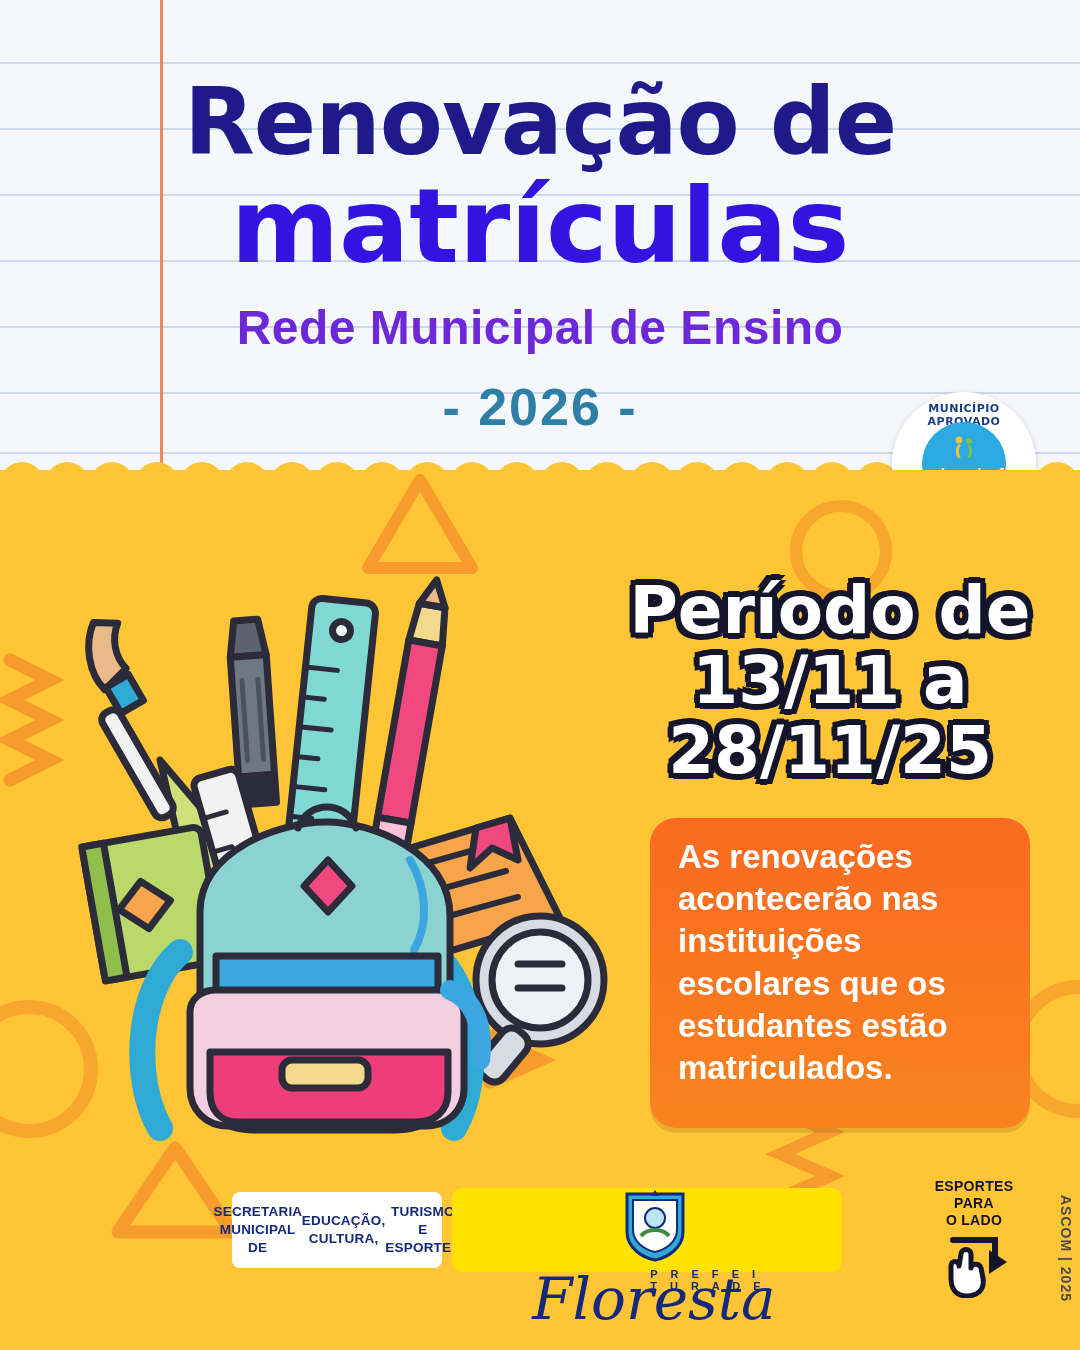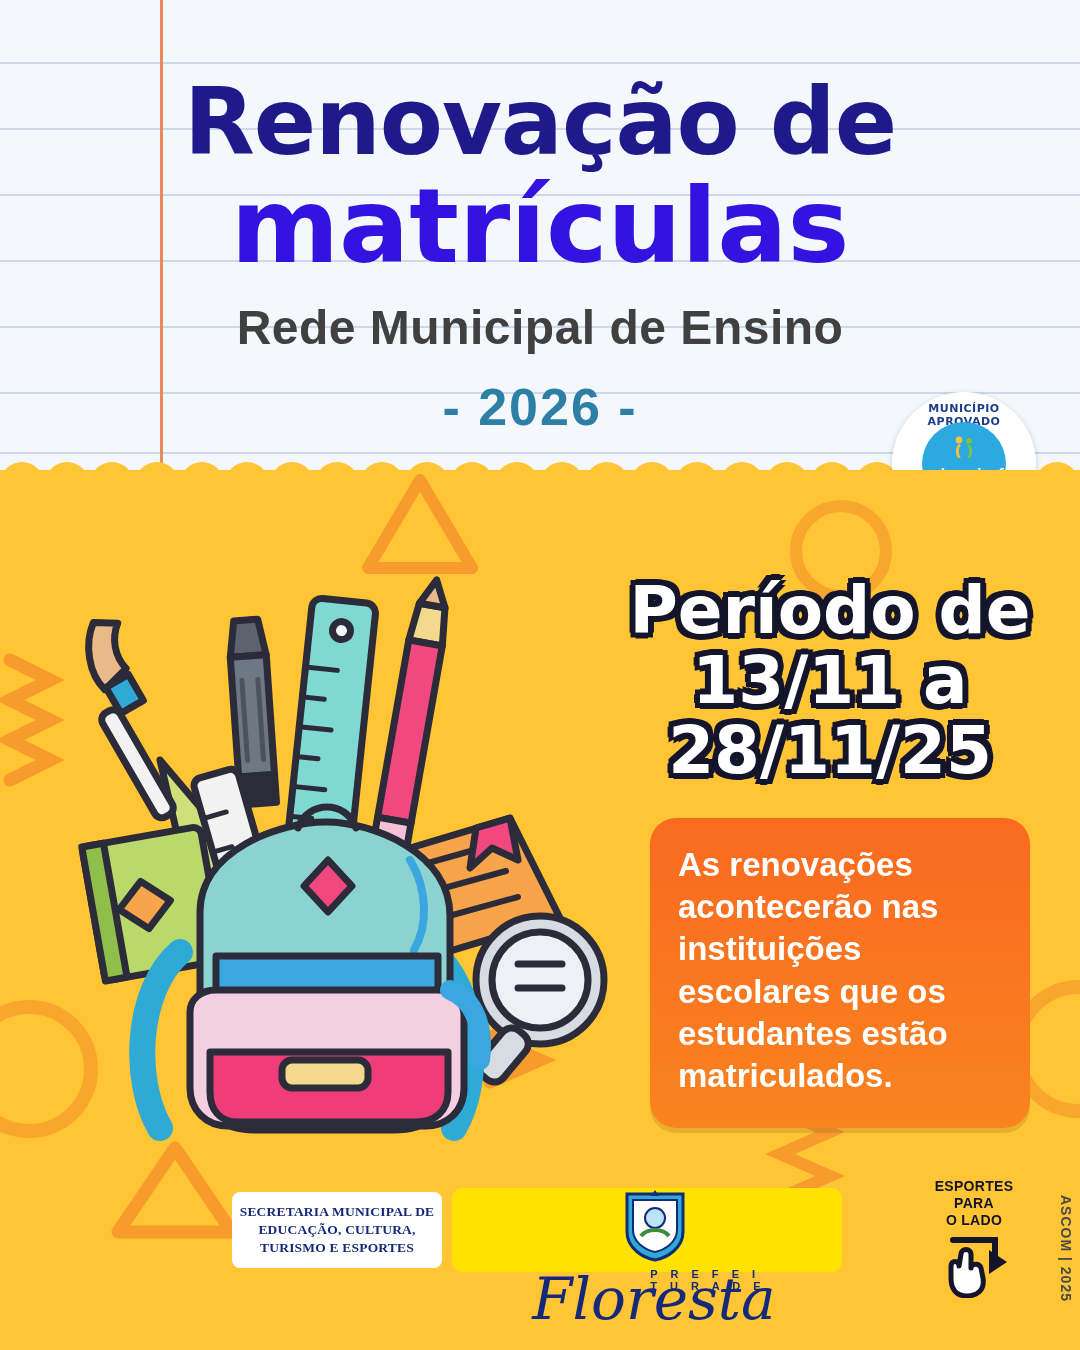--- a/index.html
+++ b/index.html
@@ -50,21 +50,21 @@
     font-weight:bold;
     font-size:104px;
     color:#3412E0;
     line-height:1.0;
     margin-top:6px;
   }
   .t3{
     font-family:"Liberation Sans", sans-serif;
     font-weight:bold;
     font-size:48px;
-    color:#404040;
+    color:#6d28d9;
     margin-top:22px;
     letter-spacing:.5px;
   }
   .t4{
     font-family:"Liberation Sans", sans-serif;
     font-weight:bold;
     font-size:52px;
     color:#2E7FA6;
     margin-top:22px;
     letter-spacing:2px;
@@ -120,36 +120,36 @@
       0 -6px 0 #14142B, 0 6px 0 #14142B, -6px 0 0 #14142B, 6px 0 0 #14142B;
     margin-top: 16px;
   }
 
   
   .infobox{
     position:absolute;left:650px;top:818px;width:380px;height:310px;
     background:linear-gradient(180deg,#F96A21 0%,#F9831F 100%);
     border-radius:26px;
     box-shadow:0 5px 0 rgba(0,0,0,.10);
-    padding:26px 28px;box-sizing:border-box;
+    padding:18px 28px;box-sizing:border-box;
   }
   .infobox p{
     margin:0;color:#fff;font-family:"Liberation Sans", sans-serif;font-weight:bold;
     font-size:33px;line-height:1.28;
   }
 
   
   .art{position:absolute;left:40px;top:560px;width:600px;height:600px;}
 
   
   .footer-sec{
     position:absolute;left:232px;top:1192px;width:210px;height:76px;
     background:#FFFFFF;border-radius:8px;
-    display:flex;flex-direction:column;align-items:center;justify-content:center;
-    color:#15297B;font-family:Liberation Serif, serif;font-weight:bold;
+    display:flex;align-items:center;justify-content:center;
+    color:#15297B;font-family:Liberation Sans, sans-serif;font-weight:bold;
     font-size:13.5px;line-height:1.32;text-align:center;letter-spacing:.2px;
   }
   .footer-pref{
     position:absolute;left:452px;top:1188px;width:390px;height:84px;
     background:#FFE300;border-radius:10px;display:flex;align-items:center;flex-direction:column;
   }
   .brasao{
     width:64px;height:74px;margin-left:16px;flex:0 0 auto;position:relative;
   }
   .pref-words{margin-left:14px;position:relative;}

